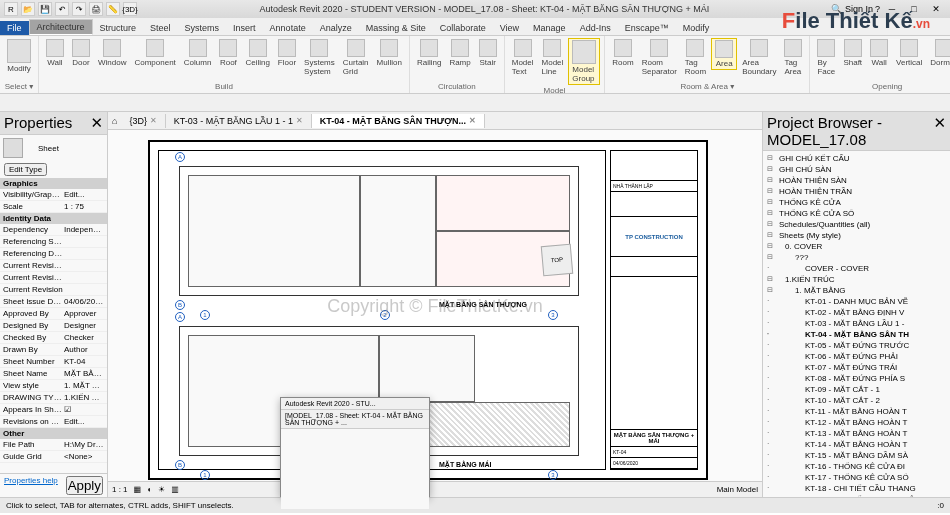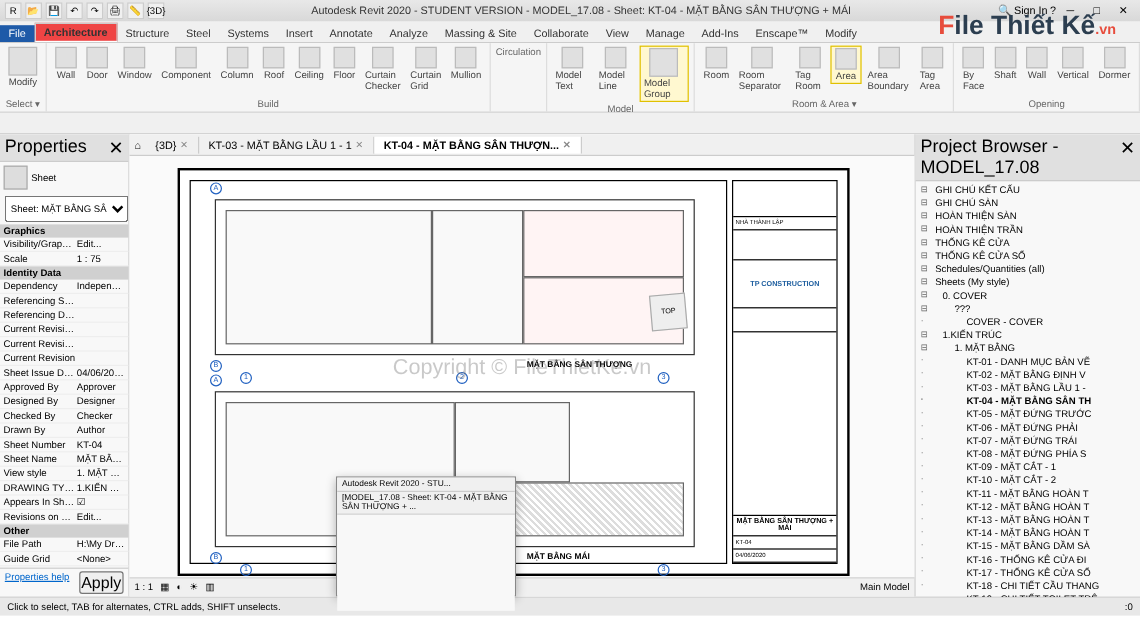--- a/index.html
+++ b/index.html
@@ -10,42 +10,42 @@
 .titlebar .qat { display: flex; gap: 3px; }
 .titlebar .qat-btn { width: 14px; height: 14px; background: #f0f0f0; border: 1px solid #ccc; display: flex; align-items: center; justify-content: center; font-size: 8px; }
 .titlebar .title-text { flex: 1; text-align: center; color: #333; }
 .titlebar .right-controls { display: flex; gap: 2px; align-items: center; }
 .titlebar .win-btn { width: 20px; height: 14px; display: flex; align-items: center; justify-content: center; font-size: 9px; }
 
 
 .ribbon-tabs { height: 18px; background: #f0f0f0; display: flex; align-items: flex-end; border-bottom: 1px solid #ccc; font-size: 9px; }
 .ribbon-tab { padding: 2px 7px; cursor: pointer; color: #333; }
 .ribbon-tab.file { background: #1e5aa8; color: #fff; }
-.ribbon-tab.active { background: #ef4444; border: 1px solid #ccc; border-bottom: 1px solid #fff; font-weight: bold; }
+.ribbon-tab.active { background: #a3a3a3; border: 1px solid #ccc; border-bottom: 1px solid #fff; }
 
 
 .ribbon { height: 58px; background: #f5f5f5; border-bottom: 1px solid #ccc; display: flex; }
 .ribbon-group { border-right: 1px solid #ddd; padding: 2px 4px; display: flex; flex-direction: column; }
 .ribbon-group-items { flex: 1; display: flex; gap: 2px; align-items: flex-start; }
 .ribbon-btn { display: flex; flex-direction: column; align-items: center; padding: 1px 3px; font-size: 8px; color: #444; cursor: pointer; }
 .ribbon-btn .icon { width: 18px; height: 18px; background: #e0e0e0; border: 1px solid #bbb; margin-bottom: 1px; }
 .ribbon-btn.big .icon { width: 24px; height: 24px; }
 .ribbon-btn.highlighted { background: #fff8d0; border: 1px solid #e0c000; }
 .ribbon-group-label { text-align: center; font-size: 8px; color: #666; padding-top: 1px; }
 
 
 .options-bar { height: 18px; background: #f0f0f0; border-bottom: 1px solid #ccc; display: flex; align-items: center; padding: 0 6px; font-size: 9px; gap: 8px; }
 
 
 .main-area { display: flex; height: 385px; }
 
 
 .properties { width: 108px; background: #f8f8f8; border-right: 1px solid #ccc; display: flex; flex-direction: column; font-size: 8px; }
 .panel-header { background: #e0e0e0; padding: 2px 4px; font-size: 15px; border-bottom: 1px solid #ccc; display: flex; justify-content: space-between; }
-.prop-type { padding: 3px; display: flex; align-items: center; gap: 3px; }
+.prop-type { padding: 3px; display: flex; align-items: center; gap: 15px; }
 .prop-type-icon { width: 20px; height: 20px; background: #ddd; border: 1px solid #aaa; }
 .prop-selector { padding: 2px 4px; display: flex; gap: 2px; }
 .prop-selector select { font-size: 8px; flex: 1; }
 .prop-selector button { font-size: 8px; padding: 0 3px; }
 .prop-section { background: #d0d0d0; padding: 1px 3px; font-weight: bold; }
 .prop-row { display: flex; border-bottom: 1px solid #eee; padding: 1px 3px; }
 .prop-row .label { flex: 1; overflow: hidden; white-space: nowrap; text-overflow: ellipsis; }
 .prop-row .value { width: 40px; overflow: hidden; white-space: nowrap; text-overflow: ellipsis; }
 .prop-footer { margin-top: auto; padding: 2px 4px; display: flex; justify-content: space-between; border-top: 1px solid #ccc; }
 .prop-footer a { color: #0066cc; text-decoration: underline; cursor: pointer; }
@@ -185,34 +185,48 @@
         <div class="ribbon-btn">
           <div class="icon"></div>
           <span>Ceiling</span>
         </div>
         <div class="ribbon-btn">
           <div class="icon"></div>
           <span>Floor</span>
         </div>
         <div class="ribbon-btn">
           <div class="icon"></div>
-          <span>Curtain Checker</span>
+          <span>Systems System</span>
         </div>
         <div class="ribbon-btn">
           <div class="icon"></div>
           <span>Curtain Grid</span>
         </div>
         <div class="ribbon-btn">
           <div class="icon"></div>
           <span>Mullion</span>
         </div>
       </div>
       <div class="ribbon-group-label">Build</div>
     </div>
     <div class="ribbon-group">
+      <div class="ribbon-group-items">
+        <div class="ribbon-btn">
+          <div class="icon"></div>
+          <span>Railing</span>
+        </div>
+        <div class="ribbon-btn">
+          <div class="icon"></div>
+          <span>Ramp</span>
+        </div>
+        <div class="ribbon-btn">
+          <div class="icon"></div>
+          <span>Stair</span>
+        </div>
+      </div>
       <div class="ribbon-group-label">Circulation</div>
     </div>
     <div class="ribbon-group">
       <div class="ribbon-group-items">
         <div class="ribbon-btn">
           <div class="icon"></div>
           <span>Model Text</span>
         </div>
         <div class="ribbon-btn">
           <div class="icon"></div>
@@ -288,21 +302,20 @@
   <div class="properties">
     <div class="panel-header">
       <span>Properties</span>
       <span>✕</span>
     </div>
     <div class="prop-type">
       <div class="prop-type-icon"></div>
       <span>Sheet</span>
     </div>
     <div class="prop-selector">
-      <select><option>Sheet: MẶT BẰNG SÂ</option></select>
       <button>Edit Type</button>
     </div>
     <div id="prop-body">
         <div class="prop-section">Graphics</div>
         <div class="prop-row">
           <div class="label">Visibility/Graphi...</div>
           <div class="value">Edit...</div>
         </div>
         <div class="prop-row">
           <div class="label">Scale</div>

